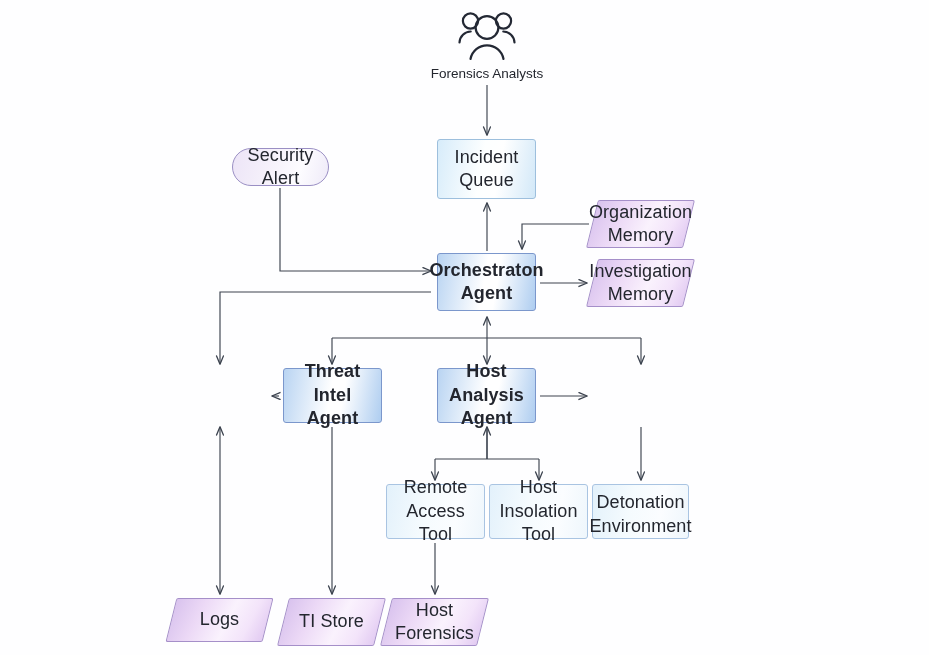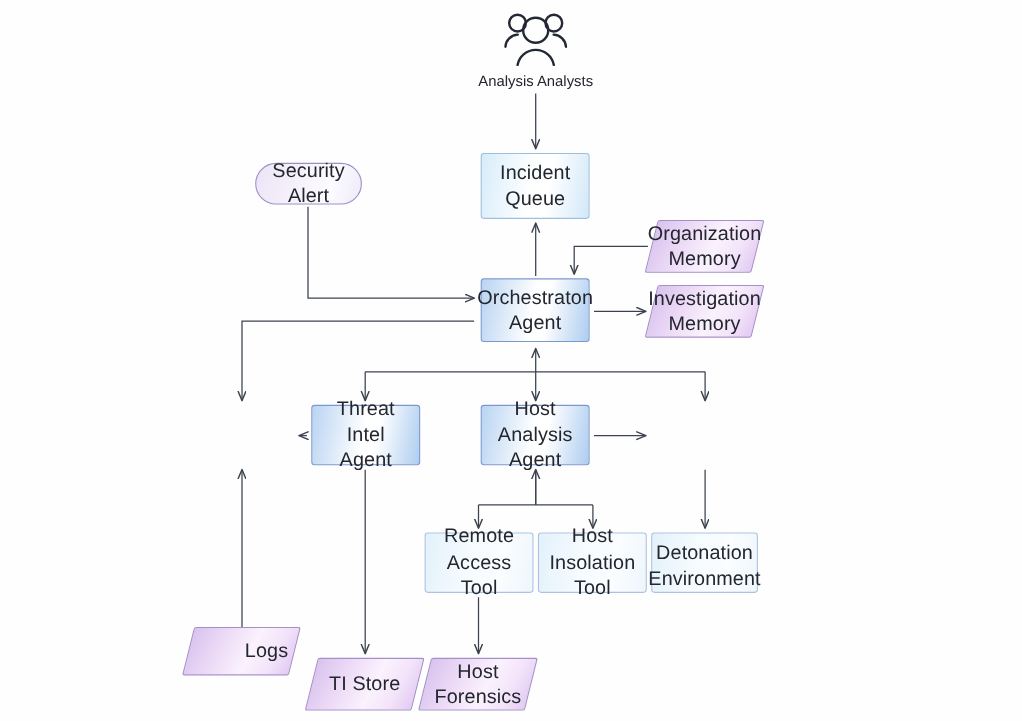--- a/index.html
+++ b/index.html
@@ -47,20 +47,21 @@
     border: 1px solid #8fa6d4;
     border-radius: 3px;
   }
   .rect.pale {
     border-color: #a9c4e2;
     background: linear-gradient(100deg, #e3f1fb 0%, #f5fbfe 40%, #fbfdff 70%, #eef6fc 100%);
   }
   .rect.blue {
     border-color: #7b97cc;
     background: linear-gradient(100deg, #b9d4f2 0%, #ffffff 48%, #ffffff 60%, #aecdf0 100%);
+    font-weight: bold;
   }
   .rect.lightblue {
     border-color: #9dbfdd;
     background: linear-gradient(100deg, #d7ecfa 0%, #fdffff 45%, #ffffff 62%, #d2e8f8 100%);
   }
 
   
   .pill {
     border: 1px solid #9a8fc4;
     border-radius: 19px;
@@ -160,21 +161,21 @@
       <g fill="none" stroke="#232834" stroke-width="2.2" stroke-linecap="round">
         <circle cx="18.5" cy="15" r="7.6"></circle>
         <path d="M7.5,36.5 a11.6,11.6 0 0 1 11.2,-11"></path>
         <circle cx="51.5" cy="15" r="7.6"></circle>
         <path d="M62.5,36.5 a11.6,11.6 0 0 0 -11.2,-11"></path>
         <circle cx="35" cy="21.5" r="11.4"></circle>
         <path d="M18.5,53 a16.8,16.8 0 0 1 33,0"></path>
       </g>
     </svg>
   </div>
-  <div class="actor-label" style="left:402px; top:66px; width:170px;">Analysis Analysts</div>
+  <div class="actor-label" style="left:402px; top:66px; width:170px;">Forensics Analysts</div>
 
   <div class="node rect lightblue" style="left:437px; top:139px; width:99px; height:60px;">
     <span class="lbl">Incident Queue</span>
   </div>
 
   <div class="node pill" style="left:232px; top:148px; width:97px; height:38px;">
     <span class="lbl">Security Alert</span>
   </div>
 
   <div class="node rect blue" style="left:437px; top:253px; width:99px; height:58px;">
@@ -206,21 +207,21 @@
   </div>
 
   <div class="node rect pale" style="left:489px; top:484px; width:99px; height:55px;text-align:center;">
     <span class="lbl">Host Insolation<br>Tool</span>
   </div>
 
   <div class="node rect pale" style="left:592px; top:484px; width:97px; height:55px;align-items:flex-end;">
     <span class="lbl">Detonation<br>Environment</span>
   </div>
 
-  <div class="node para" style="left:171px; top:570px; width:97px; height:44px;justify-content:flex-end;">
+  <div class="node para" style="left:171px; top:598px; width:97px; height:44px;">
     <span class="skew"></span>
     <span class="lbl">Logs</span>
   </div>
 
   <div class="node para" style="left:283px; top:598px; width:97px; height:48px;">
     <span class="skew"></span>
     <span class="lbl">TI Store</span>
   </div>
 
   <div class="node para" style="left:386px; top:598px; width:97px; height:48px;">

